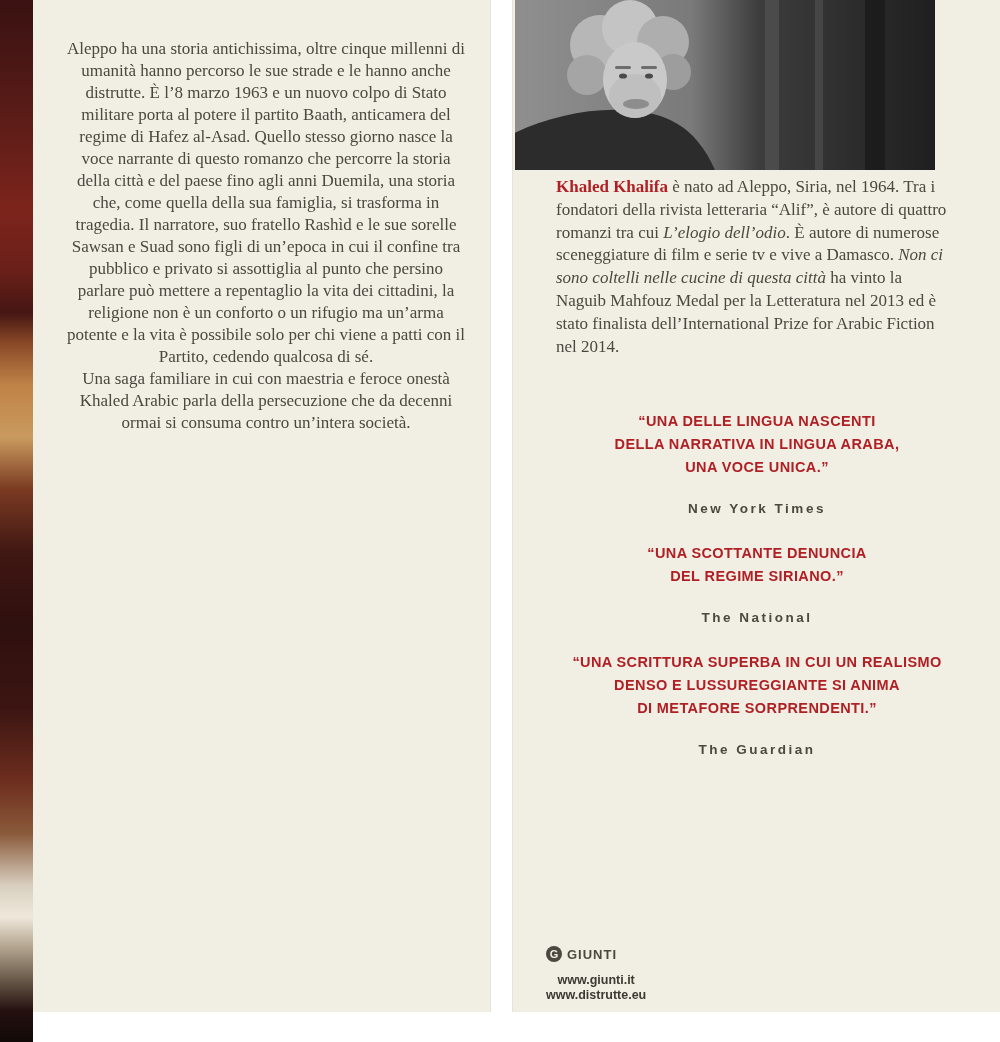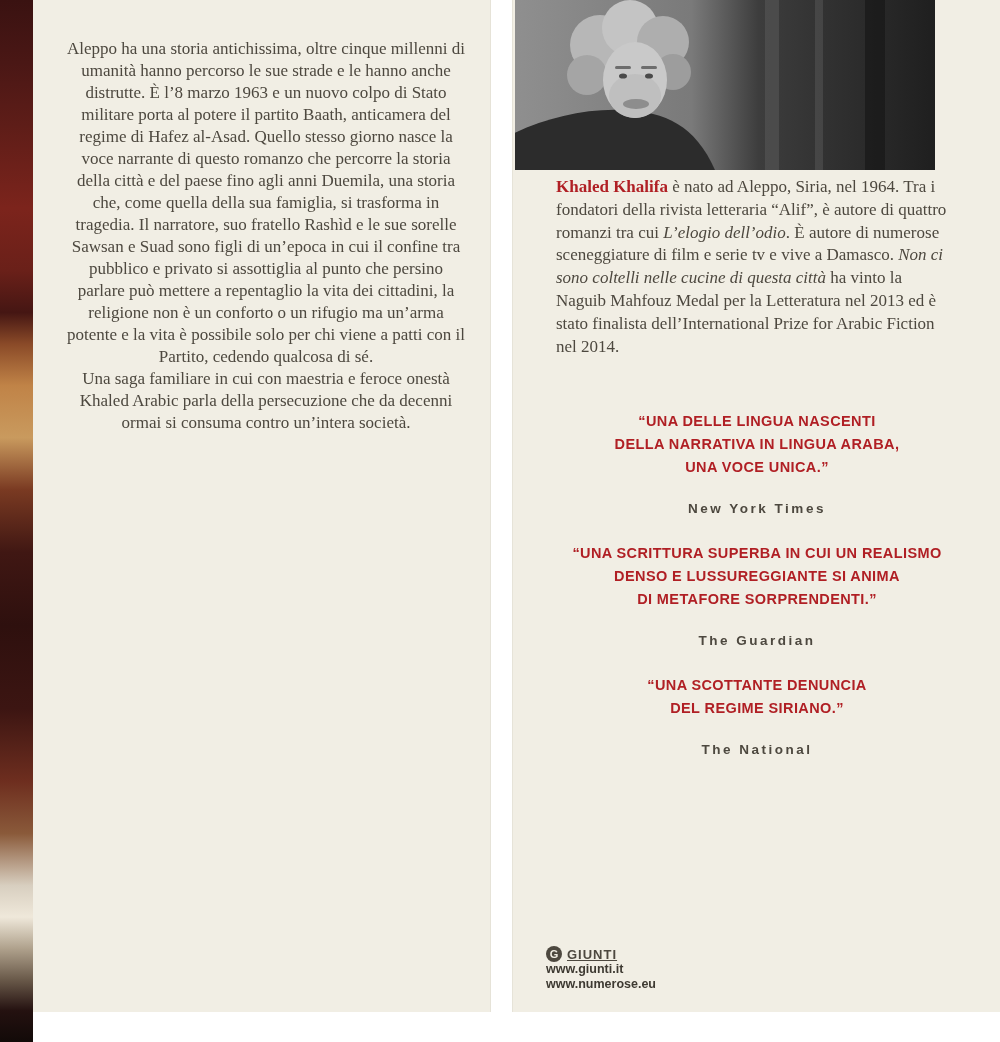--- a/index.html
+++ b/index.html
@@ -65,25 +65,26 @@
   .publisher { position:absolute; left:33px; top:946px; }
   .logo-row { display:flex; align-items:center; gap:5px; color:var(--text); }
   .logo-circle {
     width:16px; height:16px; border-radius:50%;
     background:#4d483f; color:var(--flap-bg);
     font-family:"Liberation Sans", sans-serif; font-weight:700; font-size:11px;
     display:flex; align-items:center; justify-content:center;
   }
   .logo-text {
     font-family:"Liberation Sans", sans-serif; font-weight:700;
-    font-size:13px; letter-spacing:1px;text-decoration:underline;
+    font-size:13px; letter-spacing:1px;
   }
   .urls {
+    margin-top:11px;
     font-family:"Liberation Sans", sans-serif; font-weight:700;
-    font-size:12.5px; line-height:15px; color:#3e3a32;
+    font-size:12.5px; line-height:15px; color:#3e3a32;text-align:center;
   }
 </style>
 </head>
 <body>
 
 <div class="page">
 
   <div class="cover-strip"></div>
 
   <div class="flap left-flap">
@@ -133,37 +134,37 @@
     <p class="bio"><span class="seg-red-bold">Khaled Khalifa</span><span class="seg-normal"> è nato ad Aleppo, Siria, nel 1964. Tra i fondatori della rivista letteraria “Alif”, è autore di quattro romanzi tra cui </span><span class="seg-italic">L’elogio dell’odio</span><span class="seg-normal">. È autore di numerose sceneggiature di film e serie tv e vive a Damasco. </span><span class="seg-italic">Non ci sono coltelli nelle cucine di questa città</span><span class="seg-normal"> ha vinto la Naguib Mahfouz Medal per la Letteratura nel 2013 ed è stato finalista dell’International Prize for Arabic Fiction nel 2014.</span></p>
 
     <div class="quotes">
         <div class="quote-block">
           <div class="quote-text">“UNA DELLE LINGUA NASCENTI
 DELLA NARRATIVA IN LINGUA ARABA,
 UNA VOCE UNICA.”</div>
           <div class="quote-source">New York Times</div>
         </div>
         <div class="quote-block">
+          <div class="quote-text">“UNA SCOTTANTE DENUNCIA
+DEL REGIME SIRIANO.”</div>
+          <div class="quote-source">The National</div>
+        </div>
+        <div class="quote-block">
           <div class="quote-text">“UNA SCRITTURA SUPERBA IN CUI UN REALISMO
 DENSO E LUSSUREGGIANTE SI ANIMA
 DI METAFORE SORPRENDENTI.”</div>
           <div class="quote-source">The Guardian</div>
-        </div>
-        <div class="quote-block">
-          <div class="quote-text">“UNA SCOTTANTE DENUNCIA
-DEL REGIME SIRIANO.”</div>
-          <div class="quote-source">The National</div>
         </div>
       </div>
 
     <div class="publisher">
       <div class="logo-row">
         <span class="logo-circle">G</span>
         <span class="logo-text">GIUNTI</span>
       </div>
       <div class="urls">
         <div>www.giunti.it</div>
-        <div>www.numerose.eu</div>
+        <div>www.distrutte.eu</div>
       </div>
     </div>
 
   </div>
 </div>
 
 </body></html>

